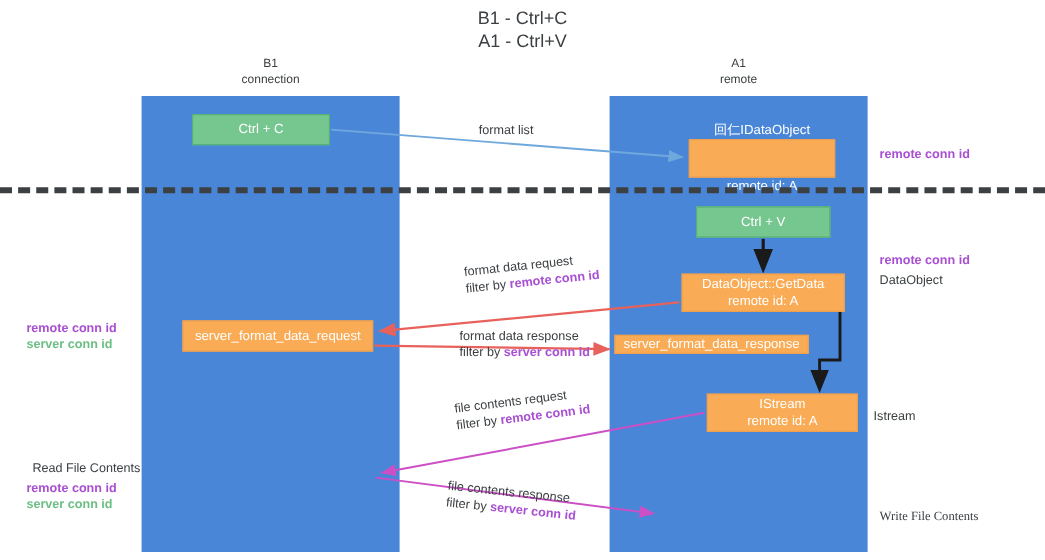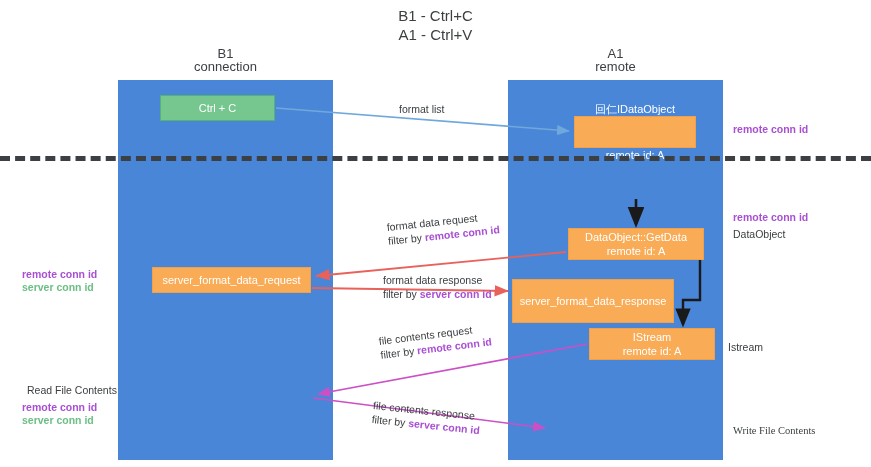--- a/index.html
+++ b/index.html
@@ -27,21 +27,21 @@
 
   
   .title{
     position:absolute;left:0;top:6px;width:871px;
     text-align:center;font-size:15px;line-height:19px;color:#3c4043;
   }
   .title div{white-space:pre;}
 
   
   .col-head{
-    position:absolute;text-align:center;font-size:13px;line-height:13px;color:#3c4043;
+    position:absolute;text-align:center;font-size:10px;line-height:13px;color:#3c4043;
   }
   #head-b1{left:118px;top:47px;width:215px;}
   #head-a1{left:508px;top:47px;width:215px;}
   .col-head .l1{display:block;}
   .col-head .l2{display:block;}
 
   
   .node{
     position:absolute;
     display:flex;flex-direction:column;justify-content:center;
@@ -50,21 +50,21 @@
   }
   .node .ln{display:block;white-space:nowrap;}
   .node.green{background:#76c68f;border:1px solid #57b374;}
   .node.orange{background:#f9ab56;border:1px solid #f0a04b;}
 
   #n-ctrlc{left:160px;top:95px;width:115px;height:26px;}
   #n-idataobject{left:574px;top:116px;width:122px;height:32px;gap:32px;}
   #n-ctrlv{left:580px;top:172px;width:112px;height:26px;}
   #n-getdata{left:568px;top:228px;width:136px;height:32px;}
   #n-sfdreq{left:152px;top:267px;width:159px;height:26px;}
-  #n-sfdresp{left:512px;top:279px;width:162px;height:44px;}
+  #n-sfdresp{left:512px;top:279px;width:162px;height:16px;}
   #n-istream{left:589px;top:328px;width:126px;height:32px;}
   #n-sfcreq{left:152px;top:383px;width:160px;height:26px;}
   #n-sfcresp{left:548px;top:417px;width:156px;height:26px;}
 
   
   .ann{position:absolute;font-size:10.5px;line-height:13px;white-space:nowrap;}
   .ann.purple{color:#a94fd3;font-weight:bold;}
   .ann.plain{color:#3c4043;}
   #ann-remote1{left:733px;top:123px;}
   #ann-remote2{left:733px;top:211px;}
@@ -158,20 +158,23 @@
 
     <div class="node green" id="n-ctrlc">
       <span class="ln">Ctrl + C</span>
     </div>
 
     <div class="node orange" id="n-idataobject">
       <span class="ln">回仁IDataObject</span>
       <span class="ln">remote id: A</span>
     </div>
 
+    <div class="node green" id="n-ctrlv">
+      <span class="ln">Ctrl + V</span>
+    </div>
 
     <div class="node orange" id="n-getdata">
       <span class="ln">DataObject::GetData</span>
       <span class="ln">remote id: A</span>
     </div>
 
     <div class="node orange" id="n-sfdreq">
       <span class="ln">server_format_data_request</span>
     </div>
 

